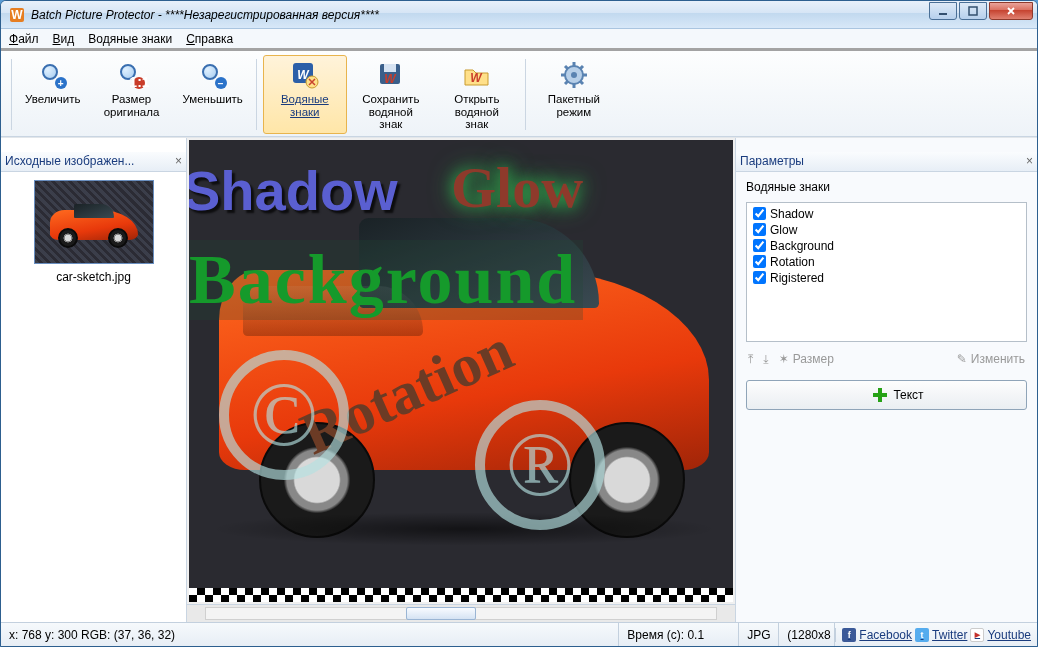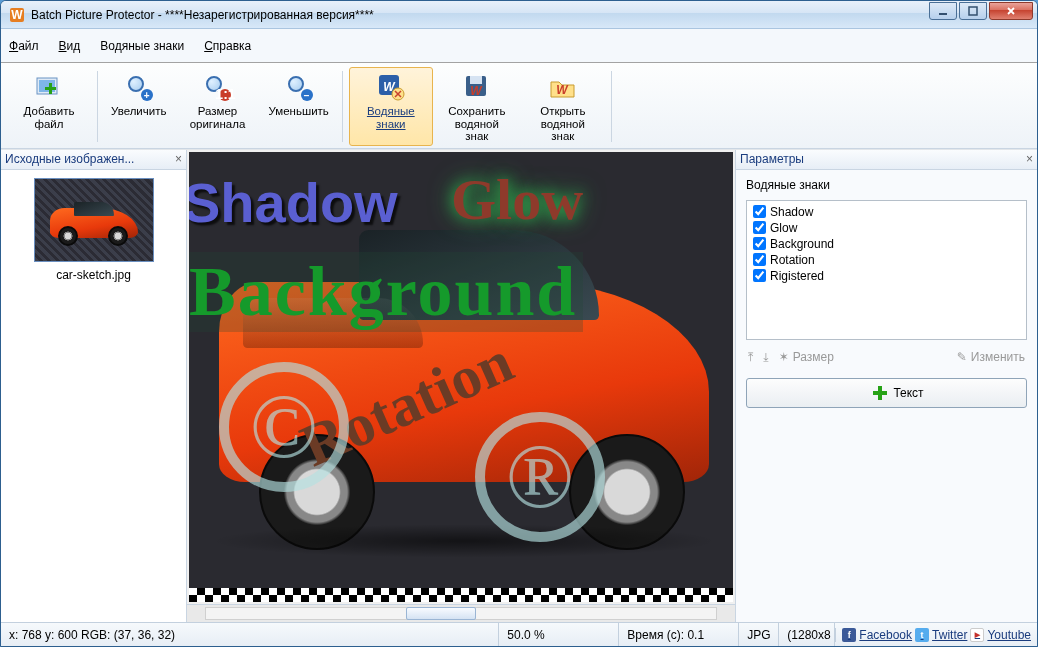--- a/index.html
+++ b/index.html
@@ -1,37 +1,37 @@
 <!DOCTYPE html>
 <html><head>
 <meta charset="utf-8">
 <style>
 * { box-sizing: border-box; margin: 0; padding: 0; font-family: "Segoe UI", Tahoma, sans-serif; font-size: 12px; }
 body { background: #5a9bd4; width: 1038px; height: 647px; overflow: hidden; }
 .window { width: 1038px; height: 647px; display: flex; flex-direction: column; background: #fff; border: 1px solid #2d5f8f; border-radius: 6px 6px 0 0; overflow: hidden; }
 .titlebar { height: 28px; background: linear-gradient(#e8f0fa,#d6e5f5 45%,#c2d9ef 46%,#d8e8f8); display: flex; align-items: center; padding: 0 4px 0 8px; border-bottom: 1px solid #aac5e0; }
 .titlebar .icon { width: 16px; height: 16px; margin-right: 6px; }
-.titlebar .title { flex: 1; color: #000; }
+.titlebar .title { flex: 1; color: #000; font-style: italic; }
 .winbtns { display: flex; gap: 2px; margin-top:-8px;}
 .winbtn { width: 28px; height: 18px; border: 1px solid #4a6f96; border-radius: 0 0 3px 3px; display:flex; align-items:center; justify-content:center; background: linear-gradient(#dde9f7,#b6d0ec); }
 .winbtn.close { width: 44px; background: linear-gradient(#e9a39a 0%,#d96f5f 45%,#c64431 46%,#e08070 100%); border-color:#8f3a2c;}
 .winbtn svg { width: 12px; height: 12px; }
-.menubar { height: 34px; display: flex; align-items: center; padding: 0 8px; gap: 20px; background:#f4f8fc; border-bottom: 1px solid #a3a3a3;}
+.menubar { height: 22px; display: flex; align-items: center; padding: 0 8px; gap: 14px; background:#f4f8fc; border-bottom: 3px solid #a3a3a3;}
 .menubar span { cursor: default; }
 .menubar span u { text-decoration: underline; }
 .toolbar { display:flex; align-items:stretch; background:linear-gradient(#fdfefe,#eef3f8); border-bottom:1px solid #c9d5e2; padding:4px 6px 2px; gap:2px; }
 .tbtn { display:flex; flex-direction:column; align-items:center; justify-content:flex-start; min-width:56px; padding:4px 6px 2px; border:1px solid transparent; border-radius:3px; text-align:center; line-height:1.1; cursor:default; }
 .tbtn.sel { background:linear-gradient(#fff3da,#ffe6a8); border:1px solid #e8b44d; }
 .tbtn .ticon { width:30px; height:30px; margin-bottom:3px; display:flex; align-items:center; justify-content:center;}
 .tbtn .tlabel { font-size:11.5px; text-align:center; max-width:70px; }
 .tbtn .tlabel.u { text-decoration:underline; color:#1a3c7e; }
 .tsep { width:1px; background:#cbd6e2; margin:4px 4px; }
 .body { flex:1; display:flex; min-height:0; border-top:1px solid #e2e6ea;}
 .left { width:186px; display:flex; flex-direction:column; border-right:1px solid #c9d5e2;}
-.panelhdr { height:20px; background:linear-gradient(#fafcfe,#e7eef6); border-bottom:1px solid #c9d5e2; display:flex; align-items:center; padding:0 4px; font-size:11.5px; color:#1a3c7e;}
+.panelhdr { height:20px; background:linear-gradient(#fafcfe,#e7eef6); border-bottom:1px solid #c9d5e2; display:flex; align-items:center; padding:0 4px; font-size:11.5px; color:#1a3c7e;margin-top:14px;}
 .panelhdr .x { margin-left:auto; color:#666; cursor:default; }
 .thumbs { flex:1; padding:8px; display:flex; flex-direction:column; align-items:center; gap:6px; background:#fff;}
 .thumb { width:120px; height:84px; border:1px solid #6a8fc0; background:#2b2b34; position:relative; overflow:hidden; display:flex; align-items:center; justify-content:center;}
 .thumb::before{content:""; position:absolute; inset:0; background:repeating-linear-gradient(45deg,rgba(150,170,200,.15) 0 3px,transparent 3px 6px);}
 .thumbcar { width:100px; height:48px; position:relative;}
 .center { flex:1; display:flex; flex-direction:column; background:#f0f0f0; min-width:0;}
 .canvas-wrap { flex:1; background:#f0f0f0; display:flex; overflow:hidden; min-height:0; padding:2px;}
 .canvas { flex:1; background:#2a2a30; position:relative; overflow:hidden;}
 .wm-text { position:absolute; font-weight:bold; }
 .scroll-h { height:18px; background:#e9e9e9; border-top:1px solid #c9d5e2; position:relative;}
@@ -101,33 +101,20 @@
   </div>
 
   <div class="menubar">
     <span><u>Ф</u>айл</span>
     <span><u>В</u>ид</span>
     <span>Водяные знаки</span>
     <span><u>С</u>правка</span>
   </div>
 
   <div class="toolbar">
-    <div class="tbtn">
-      <div class="ticon">
-          <svg width="30" height="30">
-            <rect x="3" y="6" width="20" height="16" fill="#dfeaf6" stroke="#6b93c4"></rect>
-            <rect x="5" y="8" width="16" height="12" fill="#7eb6e8"></rect>
-            <g transform="translate(16,16)">
-              <rect x="-1" y="-5" width="3" height="11" fill="#27a216"></rect>
-              <rect x="-5" y="-1" width="11" height="3" fill="#27a216"></rect>
-            </g>
-          </svg>
-        </div>
-      <div class="tlabel">Добавить файл</div>
-    </div>
     <div class="tsep"></div>
     <div class="tbtn">
       <div class="ticon">
           <div class="mag">
             <div class="lens"></div>
             <div class="handle"></div>
             <div class="badge" style="background:#2a72c9">+</div>
           </div>
         </div>
       <div class="tlabel">Увеличить</div>
@@ -177,20 +164,39 @@
     <div class="tbtn">
       <div class="ticon">
           <svg width="30" height="30">
             <path d="M3 10 h8 l3 3 h12 v12 h-23 z" fill="#ffe08a" stroke="#c89b2e"></path>
             <text x="14" y="22" text-anchor="middle" font-size="12" font-weight="bold" fill="#c93d2a" font-style="italic">W</text>
           </svg>
         </div>
       <div class="tlabel">Открыть водяной знак</div>
     </div>
     <div class="tsep"></div>
+    <div class="tbtn">
+      <div class="ticon">
+          <svg width="30" height="30" viewBox="0 0 30 30">
+            <circle cx="15" cy="15" r="9" fill="#b7cfe8" stroke="#5a83b1" stroke-width="2"></circle>
+            <circle cx="15" cy="15" r="3" fill="#5a83b1"></circle>
+            <g stroke="#5a83b1" stroke-width="3">
+              <line x1="15" y1="2" x2="15" y2="6"></line>
+              <line x1="15" y1="24" x2="15" y2="28"></line>
+              <line x1="2" y1="15" x2="6" y2="15"></line>
+              <line x1="24" y1="15" x2="28" y2="15"></line>
+              <line x1="6" y1="6" x2="9" y2="9"></line>
+              <line x1="21" y1="21" x2="24" y2="24"></line>
+              <line x1="24" y1="6" x2="21" y2="9"></line>
+              <line x1="6" y1="24" x2="9" y2="21"></line>
+            </g>
+          </svg>
+        </div>
+      <div class="tlabel">Пакетный режим</div>
+    </div>
   </div>
 
   <div class="body">
 
     <div class="left">
       <div class="panelhdr">
         <span>Исходные изображен...</span>
         <span class="x">×</span>
       </div>
       <div class="thumbs">
@@ -274,22 +280,21 @@
           <div class="btn3d">
               <span class="plus"></span>
               <span>Текст</span>
             </div>
         </div>
       </div>
     </div>
   </div>
 
   <div class="statusbar">
-    <div class="cell flex">x: 768 y: 600  RGB: (37, 36, 32)</div>
-    <div class="cell" style="width:120px">50.0 %</div>
+    <div class="cell flex">x: 768 y: 300  RGB: (37, 36, 32)</div>
     <div class="cell" style="width:120px">Время (c): 0.1</div>
     <div class="cell" style="width:40px">JPG</div>
     <div class="cell" style="width:56px">(1280x8</div>
     <div class="social">
       <span class="s">
           <span class="sqicon" style="background:#3b5998">f</span>
           <span>Facebook</span>
         </span>
       <span class="s">
           <span class="sqicon" style="background:#55acee">t</span>

